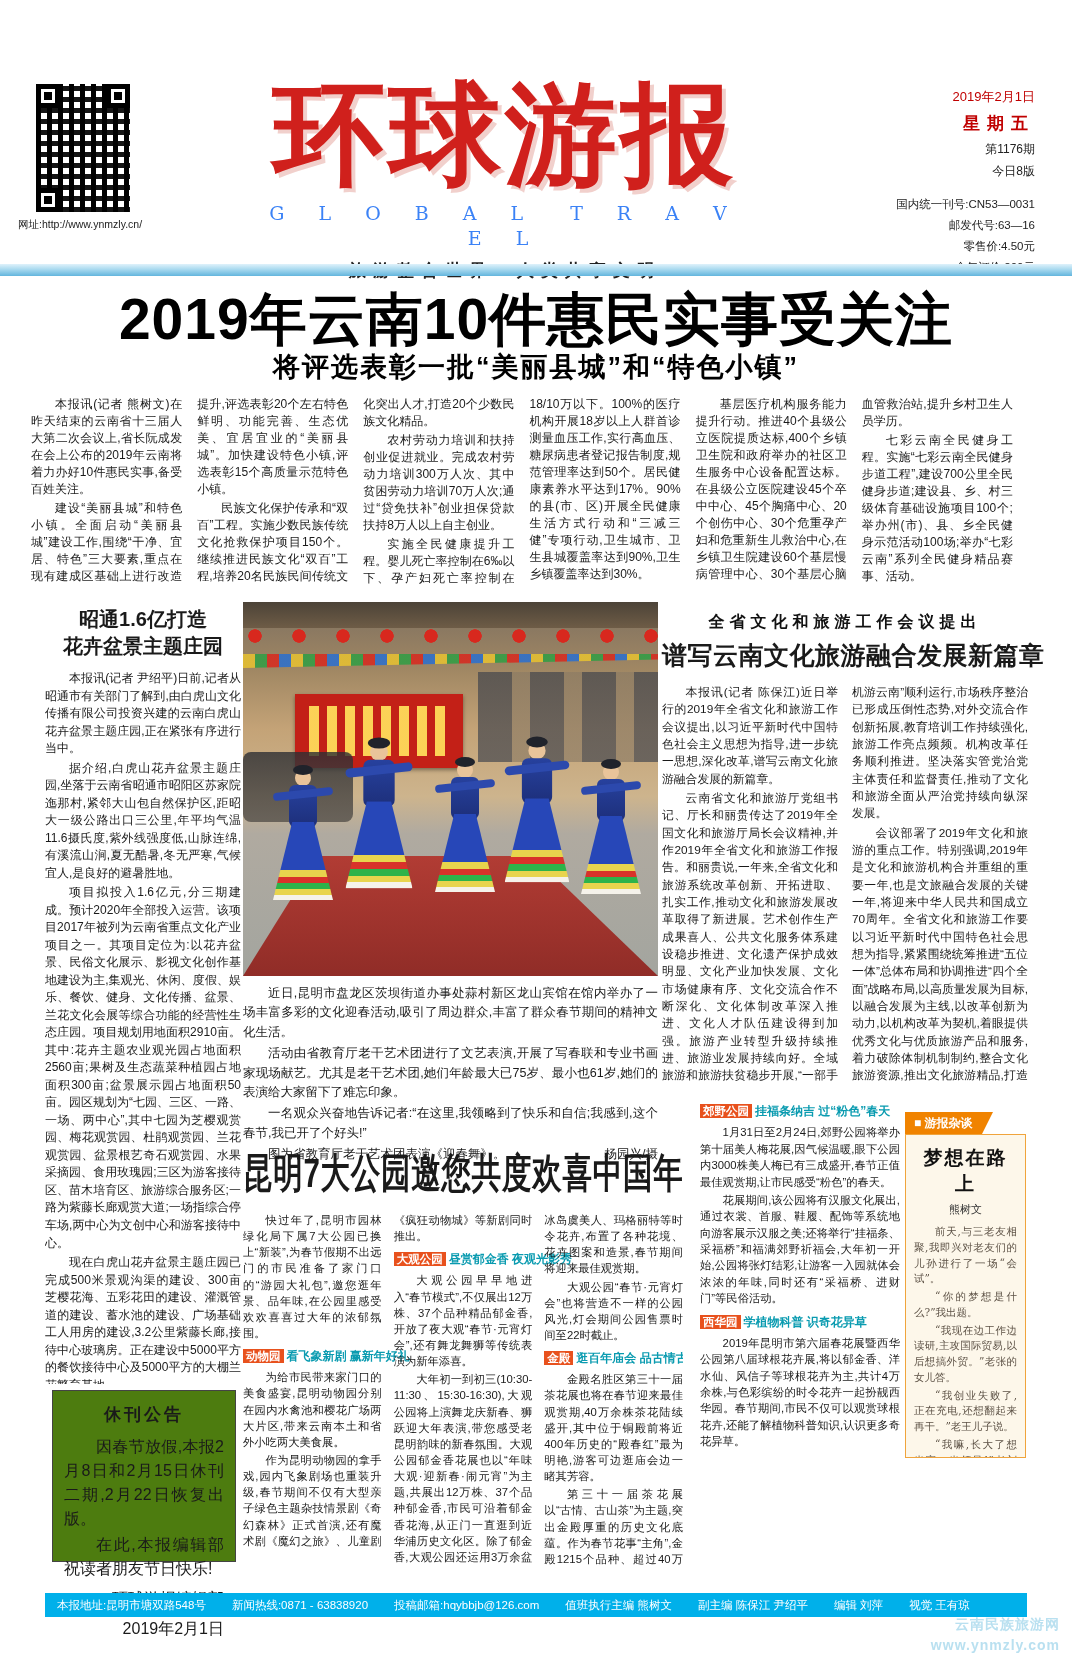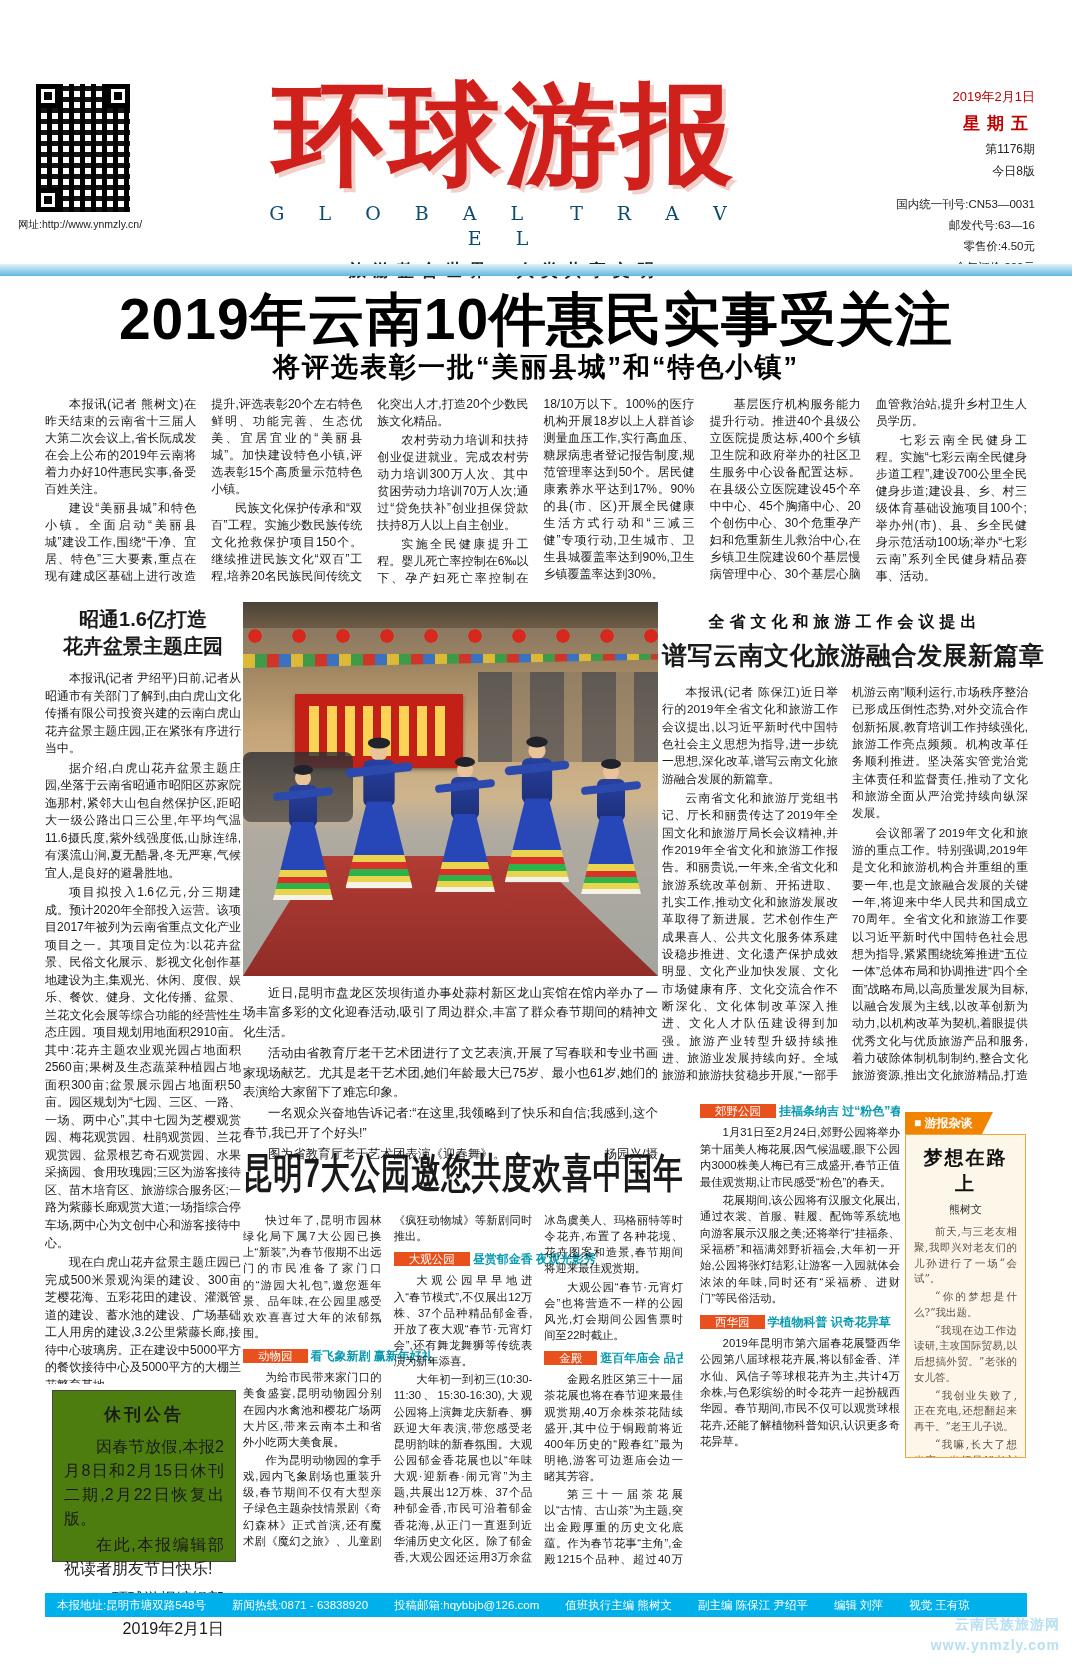--- a/index.html
+++ b/index.html
@@ -11,36 +11,36 @@
   .qr{left:36px;top:84px;width:94px;height:128px;background:
       repeating-linear-gradient(0deg,rgba(0,0,0,.92) 0 5px,transparent 5px 11px),
       repeating-linear-gradient(90deg,#000 0 5px,#fff 5px 11px);}
   .qr-eye{position:absolute;width:24px;height:24px;border:5px solid #000;background:#fff;box-sizing:border-box;}
   .qr-eye::after{content:"";position:absolute;inset:3px;background:#000;}
   .qr-url{left:18px;top:218px;width:140px;font-size:10.5px;color:#222;}
   .masthead{left:250px;top:70px;width:510px;text-align:center;}
   .masthead-title{font-family:"DejaVu Serif","Liberation Serif",serif;font-weight:bold;
       font-size:112px;line-height:1.15;color:#d0201c;letter-spacing:4px;white-space:nowrap;
       text-shadow:4px 4px 0 rgba(215,120,110,.35);}
-  .masthead-en{font-family:"DejaVu Serif",serif;font-size:19px;letter-spacing:14px;color:#0c4a6e;margin-top:2px;}
+  .masthead-en{font-family:"DejaVu Serif",serif;font-size:19px;letter-spacing:14px;color:#3b82f6;margin-top:2px;}
   .masthead-slogan{font-size:17px;letter-spacing:7px;color:#222;margin-top:10px;font-weight:bold;}
   .dateblock{left:845px;top:88px;width:190px;text-align:right;}
   .db-date{color:#c00000;font-size:13px;margin-bottom:6px;}
   .db-week{color:#c00000;font-size:17px;font-weight:bold;letter-spacing:7px;margin-bottom:6px;}
   .db-line{font-size:12px;color:#222;margin-bottom:5px;}
   .db-info{font-size:11.5px;color:#222;margin-bottom:6px;}
   .db-gap{height:12px;}
   .header-bar{left:0;top:264px;width:1072px;height:12px;
       background:linear-gradient(180deg,#dff2fb 0%,#a8d9ef 45%,#63b5dd 100%);}
   
   .lead-headline{left:40px;top:282px;width:992px;text-align:center;font-size:57px;font-weight:900;
       letter-spacing:1px;color:#000;white-space:nowrap;}
   .lead-subheadline{left:40px;top:349px;width:992px;text-align:center;font-size:27px;font-weight:900;
       letter-spacing:2px;color:#000;}
-  .lead-cols{left:45px;top:396px;width:982px;height:196px;column-count:6;column-gap:15px;
+  .lead-cols{left:31px;top:396px;width:982px;height:196px;column-count:6;column-gap:15px;
       font-size:12px;line-height:1.42;text-align:justify;overflow:hidden;column-fill:auto;}
   
   .zt{left:45px;top:606px;width:196px;height:778px;overflow:hidden;}
   .zt-title{text-align:center;font-size:20px;font-weight:900;line-height:1.35;margin-bottom:10px;}
   .zt p{font-size:12px;line-height:1.46;text-align:justify;}
   .notice{left:52px;top:1390px;width:160px;height:146px;border:1.5px solid #444;padding:12px 11px;background:#4d7c0f;}
   .notice-title{text-align:center;font-size:17px;font-weight:bold;letter-spacing:3px;margin-bottom:9px;}
   .notice p{font-size:16px;line-height:1.5;text-align:justify;}
   .notice .sign{text-align:right;text-indent:0;margin-top:6px;}
   
@@ -78,21 +78,21 @@
   .cul{left:662px;top:612px;width:366px;}
   .cul-kicker{text-align:center;font-size:16px;letter-spacing:5px;font-weight:bold;color:#111;}
   .cul-title{text-align:center;font-size:25px;font-weight:700;letter-spacing:0.5px;margin-top:6px;white-space:nowrap;}
   .cul-body{margin-top:12px;height:408px;column-count:2;column-gap:14px;font-size:11.8px;line-height:1.47;
       text-align:justify;overflow:hidden;column-fill:auto;}
   
   .parks-headline{left:243px;top:1146px;width:445px;overflow:hidden;}
   .parks-headline span{display:inline-block;font-size:41px;font-weight:900;white-space:nowrap;
       transform:scaleX(.72);transform-origin:left center;letter-spacing:1px;}
   .park-head{margin:7px 0 4px 0;white-space:nowrap;}
-  .park-tag{background:#e8511d;color:#fff;font-weight:normal;font-size:11.5px;padding:1px 15px;}
+  .park-tag{background:#e8511d;color:#fff;font-weight:bold;font-size:11.5px;padding:1px 3px;}
   .park-sub{color:#0a9bb0;font-weight:bold;font-size:12px;margin-left:3px;}
   .parks-left{left:243px;top:1212px;width:440px;height:368px;column-count:3;column-gap:12px;
       font-size:11.3px;line-height:1.43;text-align:justify;overflow:hidden;column-fill:auto;}
   .parks-right{left:700px;top:1096px;width:200px;height:484px;font-size:11.3px;line-height:1.45;
       text-align:justify;overflow:hidden;}
   
   .essay-tab{left:905px;top:1112px;height:22px;line-height:22px;background:#f08300;color:#fff;
       font-size:12px;font-weight:bold;padding:0 9px;}
   .essay-tab::after{content:"";position:absolute;right:-11px;top:0;border-left:11px solid #f08300;
       border-bottom:22px solid transparent;}

